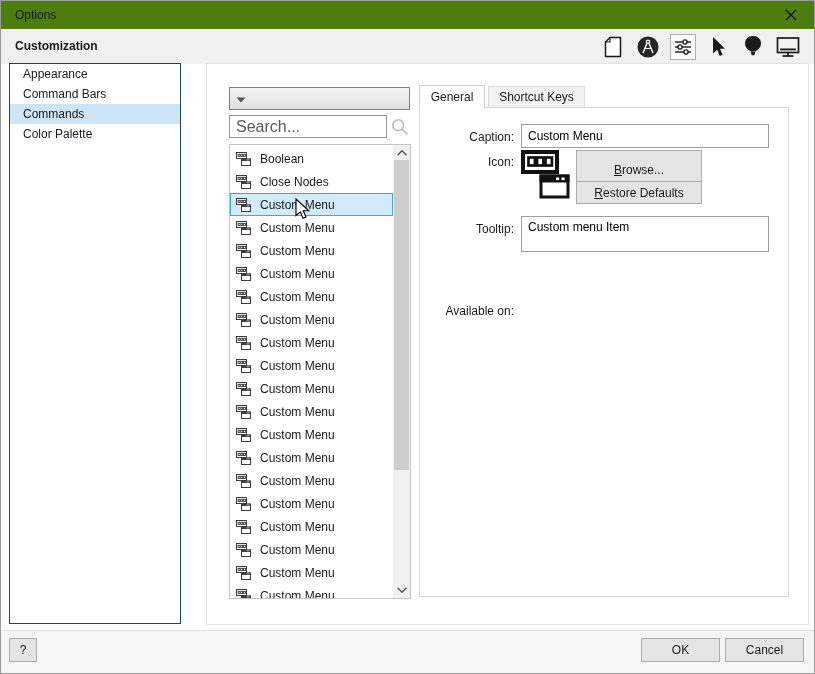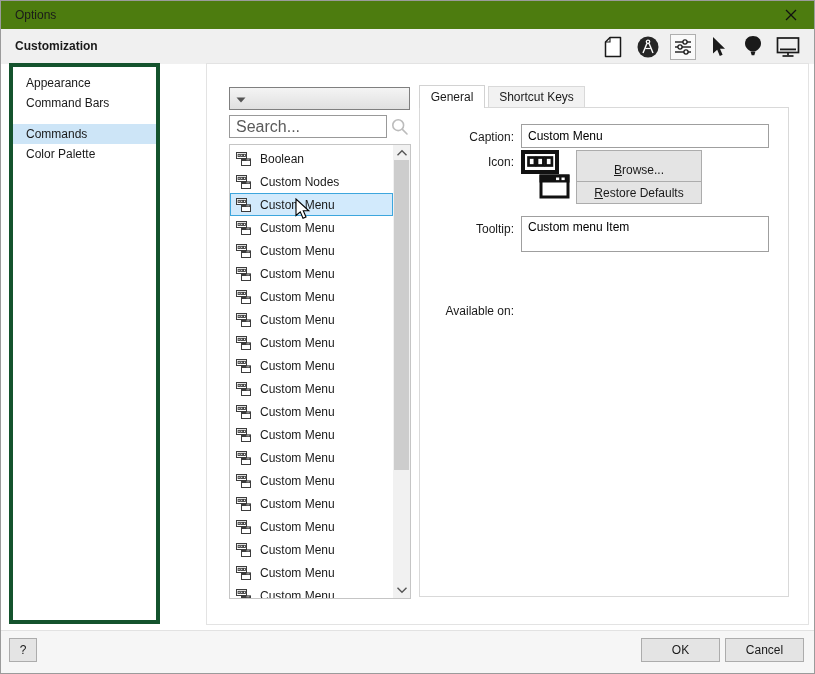--- a/index.html
+++ b/index.html
@@ -14,24 +14,24 @@
               border:none; cursor:pointer; display:flex; align-items:center; justify-content:center;}
 
   
   .header{ position:absolute; left:0; top:28px; width:100%; height:35px; background:#f0f0f0; }
   .header .htitle{ position:absolute; left:14px; top:0; line-height:35px; font-weight:bold; font-size:12px; }
   .hicons{ position:absolute; right:13px; top:0; height:35px; display:flex; align-items:center; gap:9px; }
   .hicon{ display:flex; align-items:center; justify-content:center; width:26px; height:26px; }
   .hicon.boxed{ border:1px solid #afafaf; background:#fafafa; }
 
   
-  .sidebar{ position:absolute; left:8px; top:62px; width:151px; height:561px;
-            background:#fff; border:4px solid #14532d; padding-top:6px; }
+  .sidebar{ position:absolute; left:8px; top:62px; width:172px; height:561px;
+            background:#fff; border:1px solid #14532d; }
   .side-item{ height:20px; line-height:20px; padding-left:13px; cursor:default; }
-  .side-item.selected{ background:#cde5f7;margin-top:11px; }
+  .side-item.selected{ background:#cde5f7; }
 
   
   .content-box{ position:absolute; left:205px; top:62px; width:603px; height:562px;
                 background:#fff; border:1px solid #e3e3e3; }
 
   
   .combo{ position:absolute; left:228px; top:86px; width:181px; height:23px;
           background:linear-gradient(#f4f4f4,#e0e0e0); border:1px solid #7f7f7f;
           display:flex; align-items:center; padding:0 6px; cursor:default; z-index:4;}
   .combo .cval{ flex:1; }
@@ -212,21 +212,21 @@
         <rect x="1.5" y="2.5" width="10" height="6" fill="#fff" stroke="#3c3c3c" stroke-width="1"></rect>
         <rect x="3.1" y="4.3" width="1.9" height="2.2" fill="none" stroke="#3c3c3c" stroke-width="0.9"></rect>
         <rect x="5.8" y="4.3" width="1.9" height="2.2" fill="none" stroke="#3c3c3c" stroke-width="0.9"></rect>
         <rect x="8.5" y="4.3" width="1.9" height="2.2" fill="none" stroke="#3c3c3c" stroke-width="0.9"></rect>
         <rect x="6.5" y="9" width="9" height="6.5" fill="#fff" stroke="#3c3c3c" stroke-width="1"></rect>
         <rect x="6.2" y="8.7" width="9.6" height="2.3" fill="#3c3c3c"></rect>
         <rect x="11.6" y="9.4" width="1" height="0.9" fill="#fff"></rect>
         <rect x="13.3" y="9.4" width="1" height="0.9" fill="#fff"></rect>
       </svg>
     </span>
-    <span class="row-label">Custom Nodes</span>
+    <span class="row-label">Close Nodes</span>
   </div>
         <div class="row selected">
     <span class="row-icon">
       <svg width="17" height="17" viewBox="0 0 17 17">
         <rect x="1.5" y="2.5" width="10" height="6" fill="#fff" stroke="#3c3c3c" stroke-width="1"></rect>
         <rect x="3.1" y="4.3" width="1.9" height="2.2" fill="none" stroke="#3c3c3c" stroke-width="0.9"></rect>
         <rect x="5.8" y="4.3" width="1.9" height="2.2" fill="none" stroke="#3c3c3c" stroke-width="0.9"></rect>
         <rect x="8.5" y="4.3" width="1.9" height="2.2" fill="none" stroke="#3c3c3c" stroke-width="0.9"></rect>
         <rect x="6.5" y="9" width="9" height="6.5" fill="#fff" stroke="#3c3c3c" stroke-width="1"></rect>
         <rect x="6.2" y="8.7" width="9.6" height="2.3" fill="#3c3c3c"></rect>

